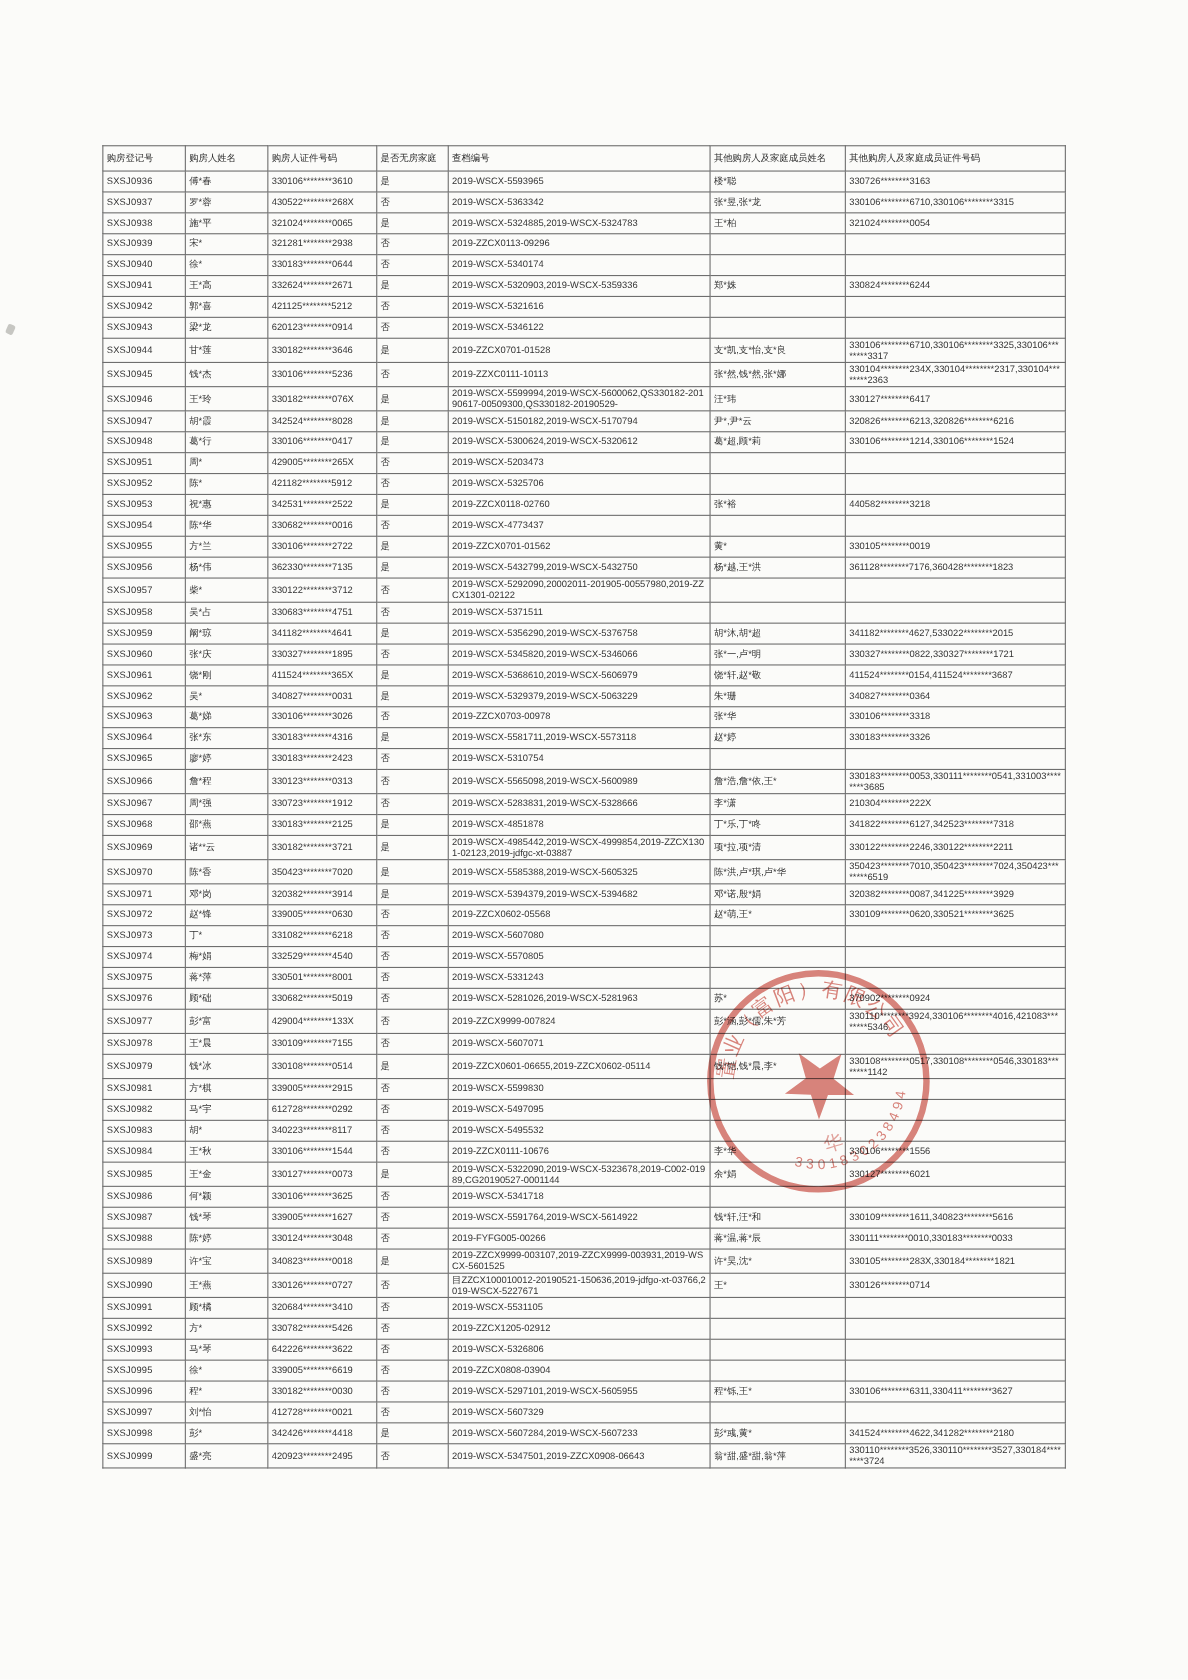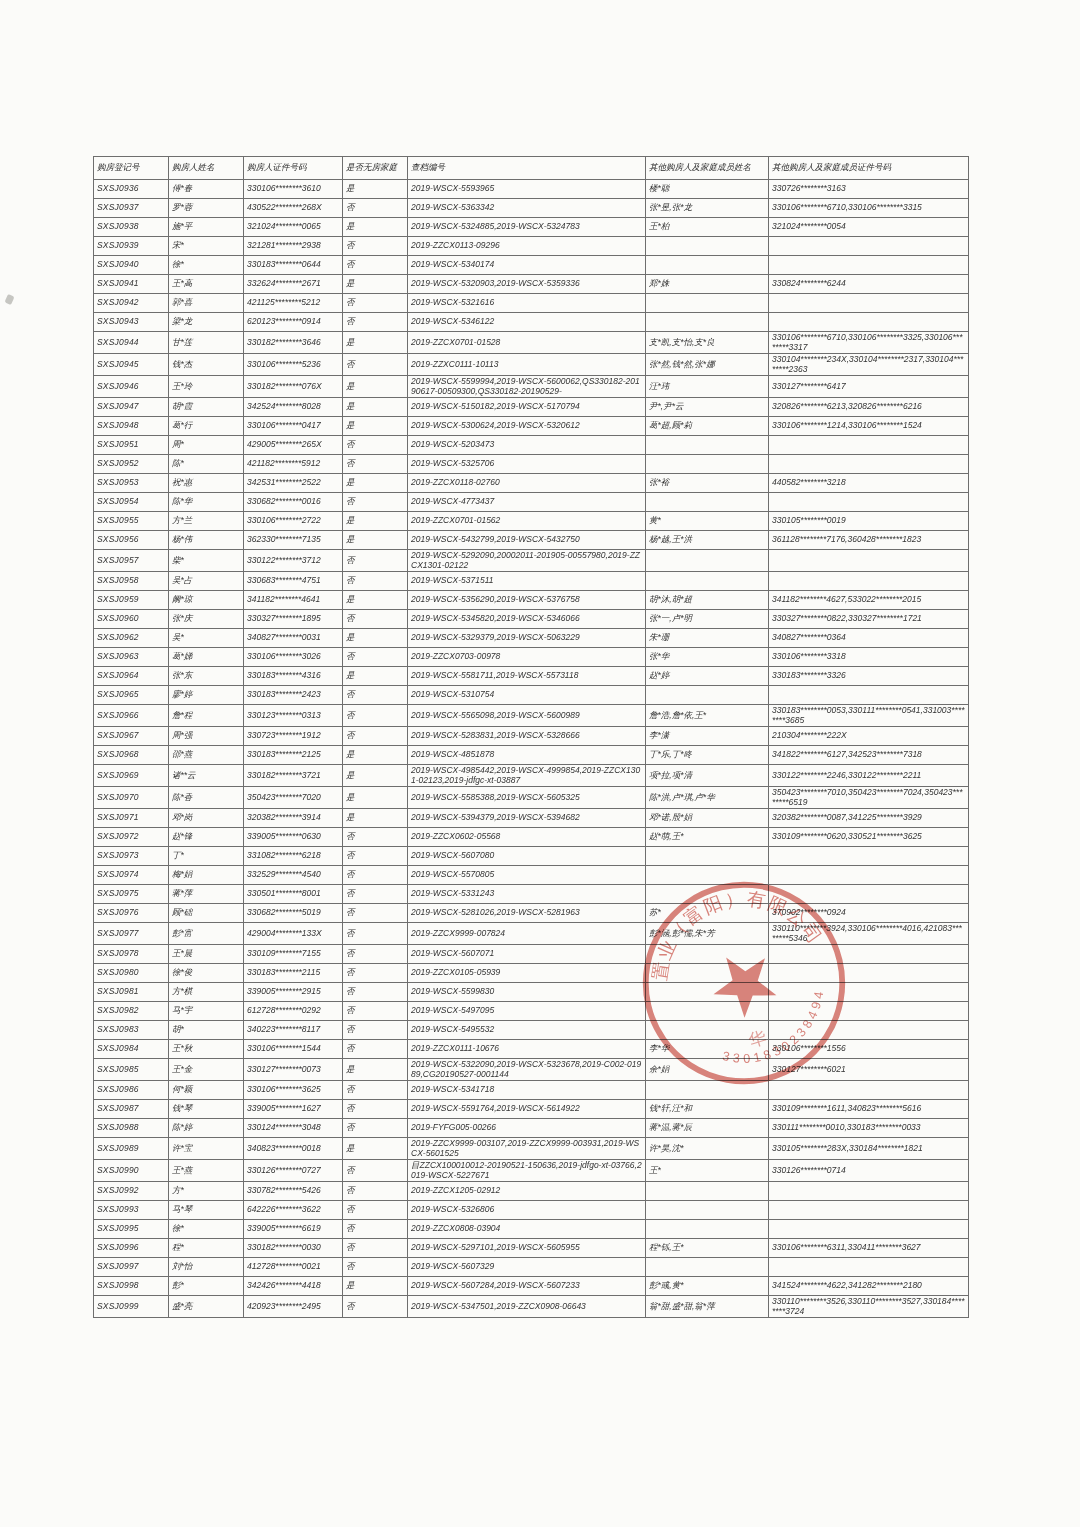--- a/index.html
+++ b/index.html
@@ -7,24 +7,23 @@
     width:1080px;height:1527px;
     background:#fbfbf9;
     font-family:"Liberation Sans","DejaVu Sans",sans-serif;
     color:#2f2f2f;
     position:relative;
     overflow:hidden;
   }
   .page{position:absolute;inset:0;}
   
   table.reg{
-    position:absolute;left:93px;top:156px;width:875px;
+    position:absolute;left:93px;top:132px;width:875px;
     border-collapse:collapse;table-layout:fixed;
     background:transparent;
-    font-style:italic;
   }
   table.reg th, table.reg td{
     border:1px solid #6e6e6e;
     font-size:8.5px;line-height:9.5px;
     padding:1px 3px;
     vertical-align:middle;
     text-align:left;
     font-weight:normal;
     color:#333;
   }
@@ -277,20 +276,29 @@
         <tr>
           <td>SXSJ0960</td>
           <td>张*庆</td>
           <td>330327********1895</td>
           <td>否</td>
           <td>2019-WSCX-5345820,2019-WSCX-5346066</td>
           <td>张*一,卢*明</td>
           <td>330327********0822,330327********1721</td>
         </tr>
         <tr>
+          <td>SXSJ0961</td>
+          <td>饶*刚</td>
+          <td>411524********365X</td>
+          <td>是</td>
+          <td>2019-WSCX-5368610,2019-WSCX-5606979</td>
+          <td>饶*轩,赵*敬</td>
+          <td>411524********0154,411524********3687</td>
+        </tr>
+        <tr>
           <td>SXSJ0962</td>
           <td>吴*</td>
           <td>340827********0031</td>
           <td>是</td>
           <td>2019-WSCX-5329379,2019-WSCX-5063229</td>
           <td>朱*珊</td>
           <td>340827********0364</td>
         </tr>
         <tr>
           <td>SXSJ0963</td>
@@ -430,27 +438,27 @@
         <tr>
           <td>SXSJ0978</td>
           <td>王*晨</td>
           <td>330109********7155</td>
           <td>否</td>
           <td>2019-WSCX-5607071</td>
           <td></td>
           <td></td>
         </tr>
         <tr>
-          <td>SXSJ0980</td>
-          <td>徐*俊</td>
-          <td>330183********2115</td>
-          <td>否</td>
-          <td>2019-ZZCX0105-05939</td>
-          <td></td>
-          <td></td>
+          <td>SXSJ0979</td>
+          <td>钱*冰</td>
+          <td>330108********0514</td>
+          <td>是</td>
+          <td>2019-ZZCX0601-06655,2019-ZZCX0602-05114</td>
+          <td>钱*铠,钱*晨,李*</td>
+          <td>330108********0517,330108********0546,330183********1142</td>
         </tr>
         <tr>
           <td>SXSJ0981</td>
           <td>方*棋</td>
           <td>339005********2915</td>
           <td>否</td>
           <td>2019-WSCX-5599830</td>
           <td></td>
           <td></td>
         </tr>
@@ -527,20 +535,29 @@
           <td>330105********283X,330184********1821</td>
         </tr>
         <tr>
           <td>SXSJ0990</td>
           <td>王*燕</td>
           <td>330126********0727</td>
           <td>否</td>
           <td>目ZZCX100010012-20190521-150636,2019-jdfgo-xt-03766,2019-WSCX-5227671</td>
           <td>王*</td>
           <td>330126********0714</td>
+        </tr>
+        <tr>
+          <td>SXSJ0991</td>
+          <td>顾*橘</td>
+          <td>320684********3410</td>
+          <td>否</td>
+          <td>2019-WSCX-5531105</td>
+          <td></td>
+          <td></td>
         </tr>
         <tr>
           <td>SXSJ0992</td>
           <td>方*</td>
           <td>330782********5426</td>
           <td>否</td>
           <td>2019-ZZCX1205-02912</td>
           <td></td>
           <td></td>
         </tr>

